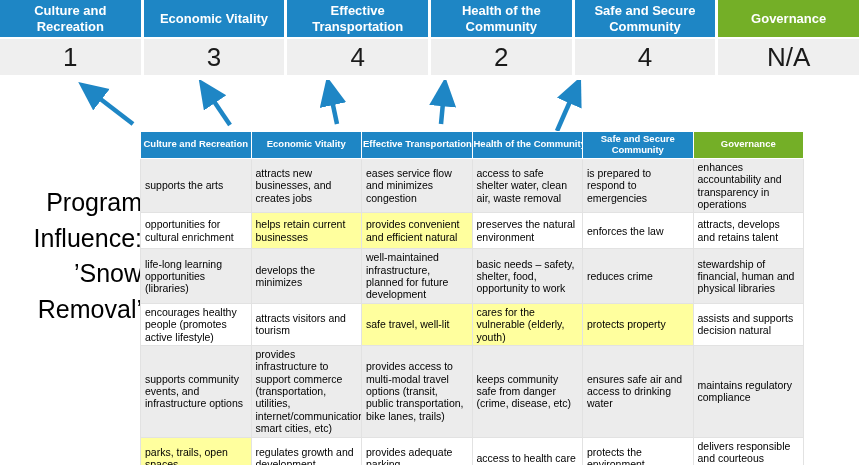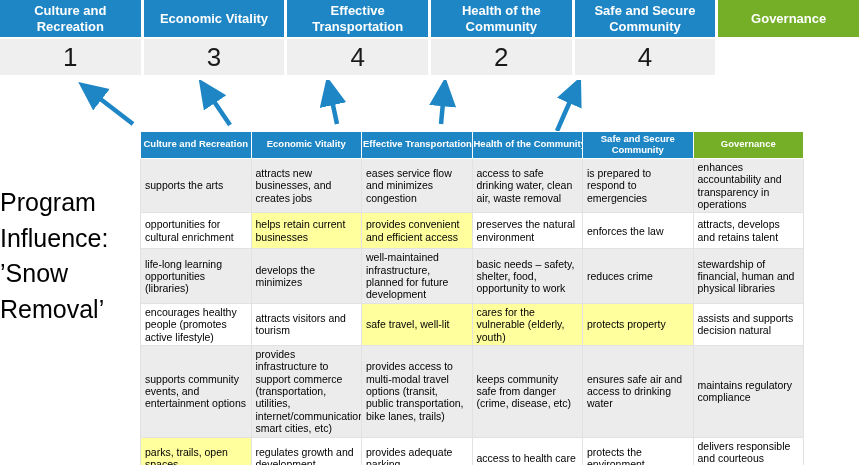--- a/index.html
+++ b/index.html
@@ -25,21 +25,21 @@
   .banner-cell.green{background:var(--green);}
   .scores{top:39px;}
   .score-cell{
     height:36px;background:var(--scorebg);display:flex;align-items:center;justify-content:center;
     font-size:26px;color:#1a1a1a;
   }
   
   .arrow-band{position:absolute;left:0;top:80px;width:859px;height:55px;}
   
   .program-label{
-    position:absolute;left:0;top:185px;width:142px;text-align:left;
+    position:absolute;left:0;top:185px;width:142px;text-align:right;
     font-size:25px;line-height:1.42;color:#000;white-space:pre-line;
   }
   
   table.matrix{
     position:absolute;left:140px;top:131px;width:664px;
     border-collapse:collapse;table-layout:fixed;
   }
   .matrix th{
     background:var(--blue);color:#fff;font-weight:bold;font-size:9.5px;line-height:1.15;
     text-align:center;vertical-align:middle;padding:2px 1px;height:25px;white-space:nowrap;
@@ -72,20 +72,21 @@
     <div class="banner-cell">Health of the Community</div>
     <div class="banner-cell">Safe and Secure Community</div>
     <div class="banner-cell green">Governance</div>
   </div>
 <div class="scores">
     <div class="score-cell">1</div>
     <div class="score-cell">3</div>
     <div class="score-cell">4</div>
     <div class="score-cell">2</div>
     <div class="score-cell">4</div>
+    <div class="score-cell">N/A</div>
   </div>
 
 <div class="arrow-band">
   <svg width="859" height="55" viewBox="0 0 859 55">
     <defs>
       <marker id="ah" markerWidth="7" markerHeight="7" refX="3.2" refY="3" orient="auto">
         <path d="M0,0 L6.5,3 L0,6 z" fill="#1e86c5"></path>
       </marker>
     </defs>
     <line x1="133" y1="44" x2="90" y2="11" stroke="#1e86c5" stroke-width="4.5" marker-end="url(#ah)"></line>
@@ -110,28 +111,28 @@
         <th>Health of the Community</th>
         <th>Safe and Secure Community</th>
         <th class="green">Governance</th>
       </tr>
     </thead>
   <tbody>
       <tr class="band">
         <td>supports the arts</td>
         <td>attracts new businesses, and creates jobs</td>
         <td class="hl">eases service flow and minimizes congestion</td>
-        <td>access to safe drinking water, clean air, waste removal</td>
+        <td>access to safe shelter water, clean air, waste removal</td>
         <td class="hl">is prepared to respond to emergencies</td>
         <td>enhances accountability and transparency in operations</td>
       </tr>
       <tr>
         <td>opportunities for cultural enrichment</td>
         <td class="hl">helps retain current businesses</td>
-        <td class="hl">provides convenient and efficient access</td>
+        <td class="hl">provides convenient and efficient natural</td>
         <td>preserves the natural environment</td>
         <td>enforces the law</td>
         <td>attracts, develops and retains talent</td>
       </tr>
       <tr class="band">
         <td>life-long learning opportunities (libraries)</td>
         <td>develops the minimizes</td>
         <td>well-maintained infrastructure, planned for future development</td>
         <td class="hl">basic needs – safety, shelter, food, opportunity to work</td>
         <td>reduces crime</td>
@@ -139,21 +140,21 @@
       </tr>
       <tr>
         <td>encourages healthy people (promotes active lifestyle)</td>
         <td>attracts visitors and tourism</td>
         <td class="hl">safe travel, well-lit</td>
         <td class="hl">cares for the vulnerable (elderly, youth)</td>
         <td class="hl">protects property</td>
         <td>assists and supports decision natural</td>
       </tr>
       <tr class="band">
-        <td>supports community events, and entertainment options</td>
+        <td>supports community events, and infrastructure options</td>
         <td class="hl">provides infrastructure to support commerce (transportation, utilities, internet/communications, smart cities, etc)</td>
         <td class="hl">provides access to multi-modal travel options (transit, public transportation, bike lanes, trails)</td>
         <td class="hl">keeps community safe from danger (crime, disease, etc)</td>
         <td>ensures safe air and access to drinking water</td>
         <td>maintains regulatory compliance</td>
       </tr>
       <tr>
         <td class="hl">parks, trails, open spaces</td>
         <td>regulates growth and development</td>
         <td>provides adequate parking</td>

